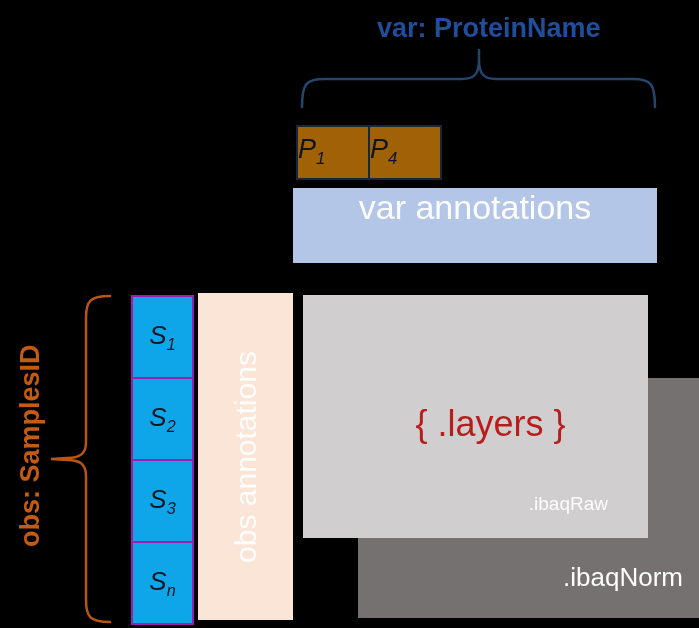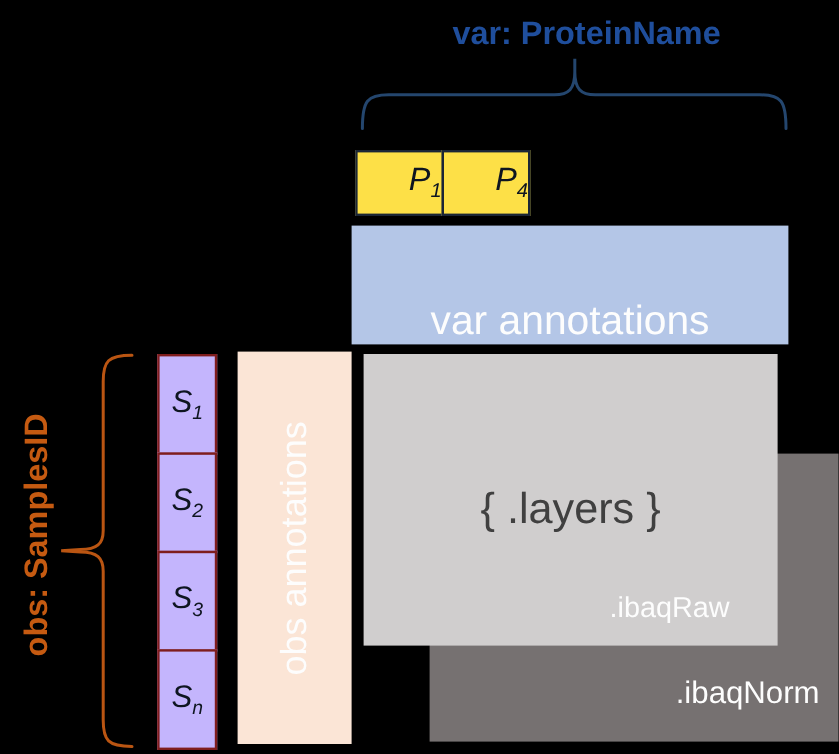--- a/index.html
+++ b/index.html
@@ -17,49 +17,49 @@
     letter-spacing:0px;white-space:nowrap;
   }
   .brace-svg{position:absolute;left:0;top:0;pointer-events:none;}
   .p-row{
     position:absolute;left:296px;top:125px;
     display:flex;flex-direction:row;
   }
   .p-cell{
     box-sizing:border-box;
     flex:0 0 74px;height:55px;margin-left:-2px;
-    background:#fde047;border:2px solid #1B2636;
-    display:flex;align-items:center;justify-content:flex-end;
+    background:#a16207;border:2px solid #1B2636;
+    display:flex;align-items:center;justify-content:flex-start;
   }
   .p-cell:first-child{margin-left:0;}
   .cell-label{
     font-style:italic;color:#0E1520;font-size:27px;line-height:1;
     white-space:nowrap;
   }
   .cell-label sub{font-size:0.62em;line-height:1;}
   .var-annot{
-    position:absolute;left:293px;top:188px;width:364px;height:99px;
+    position:absolute;left:293px;top:188px;width:364px;height:75px;
     background:#B4C6E7;
-    display:flex;align-items:flex-end;justify-content:center;
+    display:flex;align-items:flex-start;justify-content:center;
   }
   .var-annot span{color:#FDFDFD;font-size:34px;}
   
   .obs-title{
     position:absolute;left:-63px;top:441px;width:184px;height:28px;
     text-align:center;transform:rotate(-90deg);
     font-size:27px;font-weight:bold;color:#C55A11;white-space:nowrap;
   }
   .s-col{
     position:absolute;left:131px;top:295px;
     display:flex;flex-direction:column;
   }
   .s-cell{
     box-sizing:border-box;
-    width:50px;height:84px;margin-top:-2px;
-    background:#c4b5fd;border:2px solid #7f1d1d;
+    width:63px;height:84px;margin-top:-2px;
+    background:#0ea5e9;border:2px solid #a21caf;
     display:flex;align-items:center;justify-content:center;
   }
   .s-cell:first-child{margin-top:0;}
   .s-cell .cell-label{font-size:26px;}
   .obs-annot{
     position:absolute;left:198px;top:293px;width:95px;height:327px;
     background:#FBE5D6;
     display:flex;align-items:center;justify-content:center;
     overflow:visible;
   }
@@ -75,25 +75,25 @@
   .layer-back .layer-label{
     position:absolute;right:16px;top:184px;
     color:#FDFDFD;font-size:26px;white-space:nowrap;
   }
   .layer-front{
     position:absolute;left:303px;top:295px;width:345px;height:243px;
     background:#D0CECE;z-index:2;
   }
   .layers-title{
     position:absolute;left:0;top:108px;width:100%;
-    text-align:center;color:#404040;font-size:36px;white-space:nowrap;
+    text-align:center;color:#b91c1c;font-size:36px;white-space:nowrap;padding-left:15px;
   }
   .layer-front .layer-label{
     position:absolute;right:40px;top:198px;
-    color:#FDFDFD;font-size:24px;white-space:nowrap;
+    color:#FDFDFD;font-size:19px;white-space:nowrap;
   }
 </style>
 </head>
 <body>
 
 <div class="canvas">
 
   <svg class="brace-svg" width="699" height="628" viewBox="0 0 699 628">
     <path d="M 302 107 C 302 84 306 79 324 79 L 462 79 C 474 79 479 74 479 60 L 479 49 L 479 60 C 479 74 484 79 496 79 L 633 79 C 651 79 655 84 655 107" fill="none" stroke="#24466E" stroke-width="2.5" stroke-linecap="round"></path>
     <path d="M 110 296 C 90 296 86 301 86 318 L 86 442 C 86 453 81 458 67 458 L 51 459 L 67 460 C 81 460 86 465 86 476 L 86 600 C 86 617 90 622 110 622" fill="none" stroke="#BA5512" stroke-width="2.5" stroke-linecap="round"></path>

